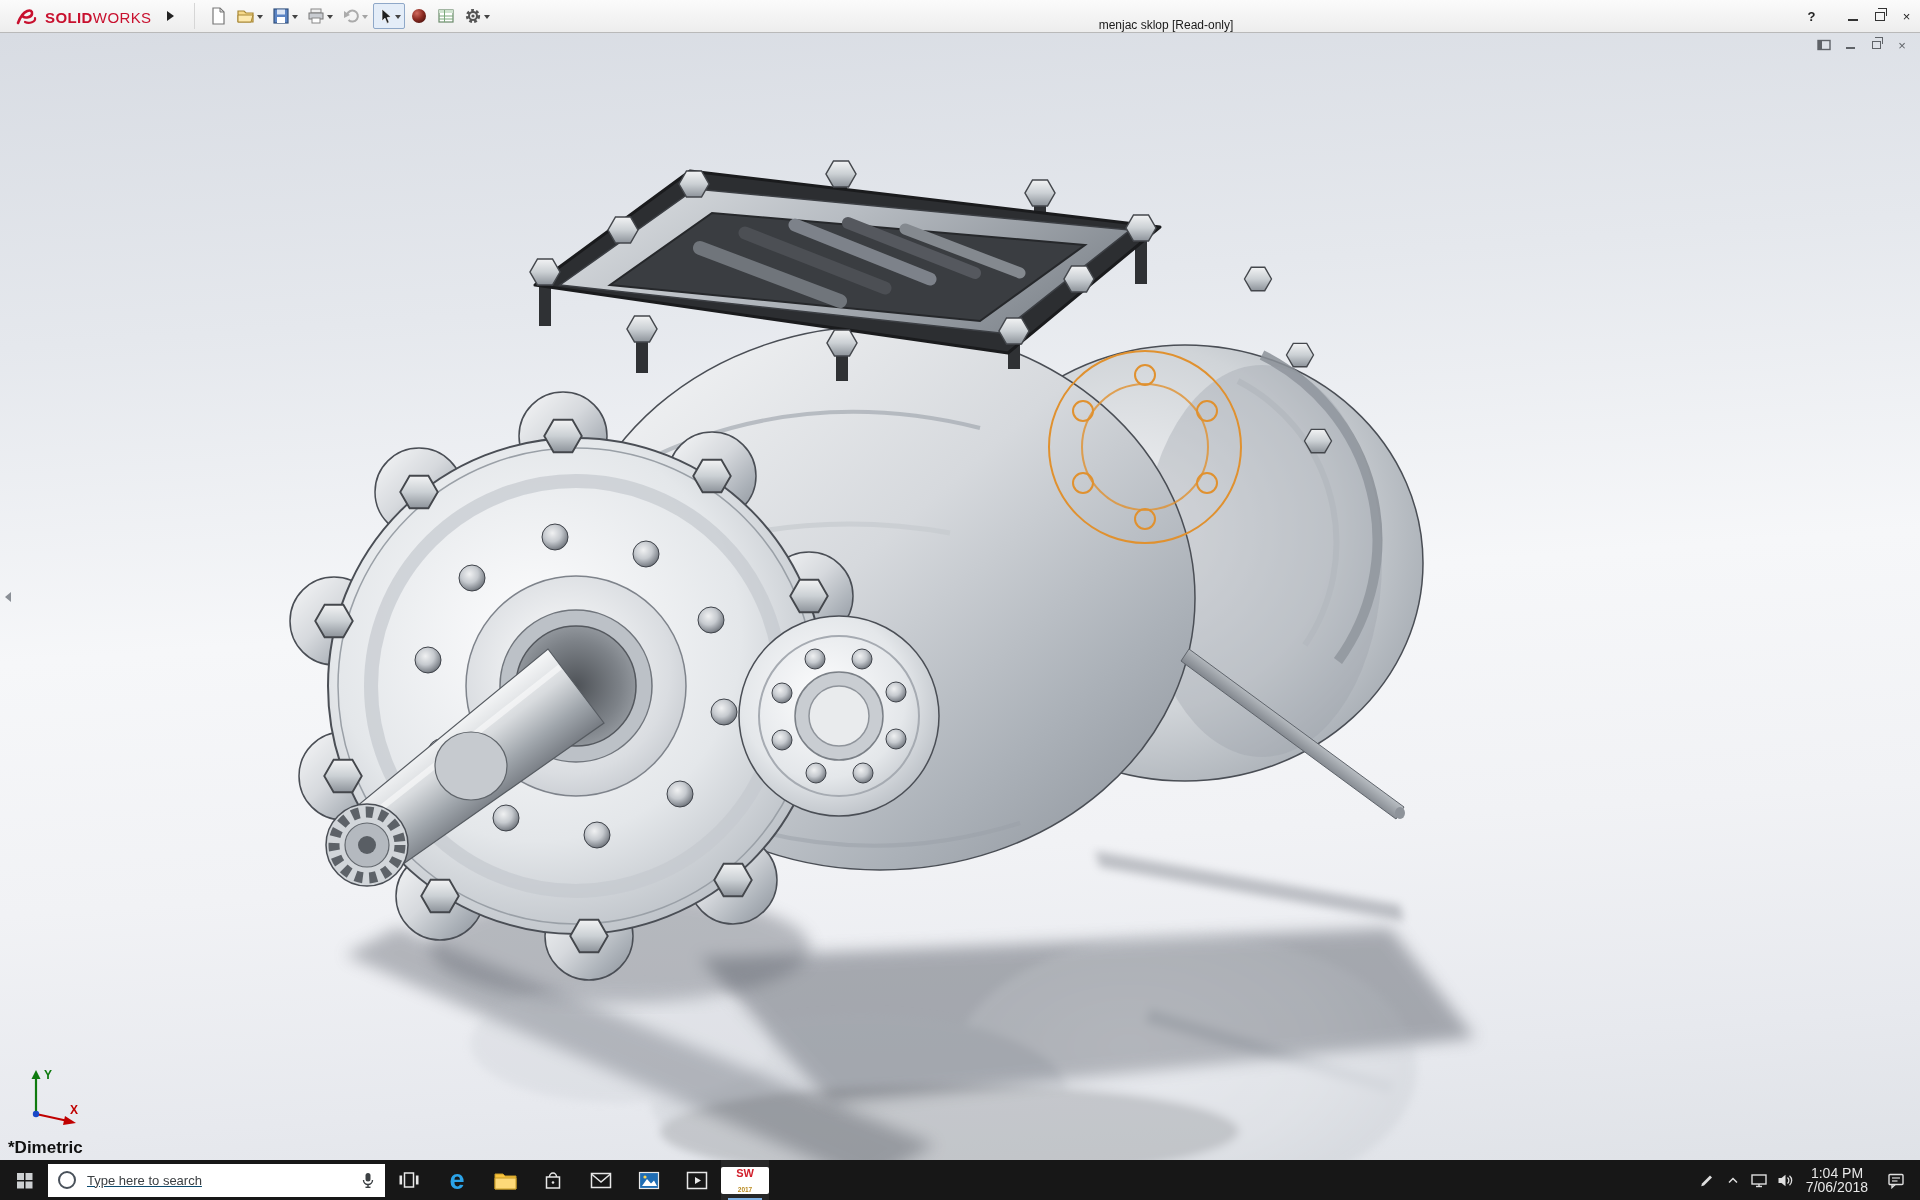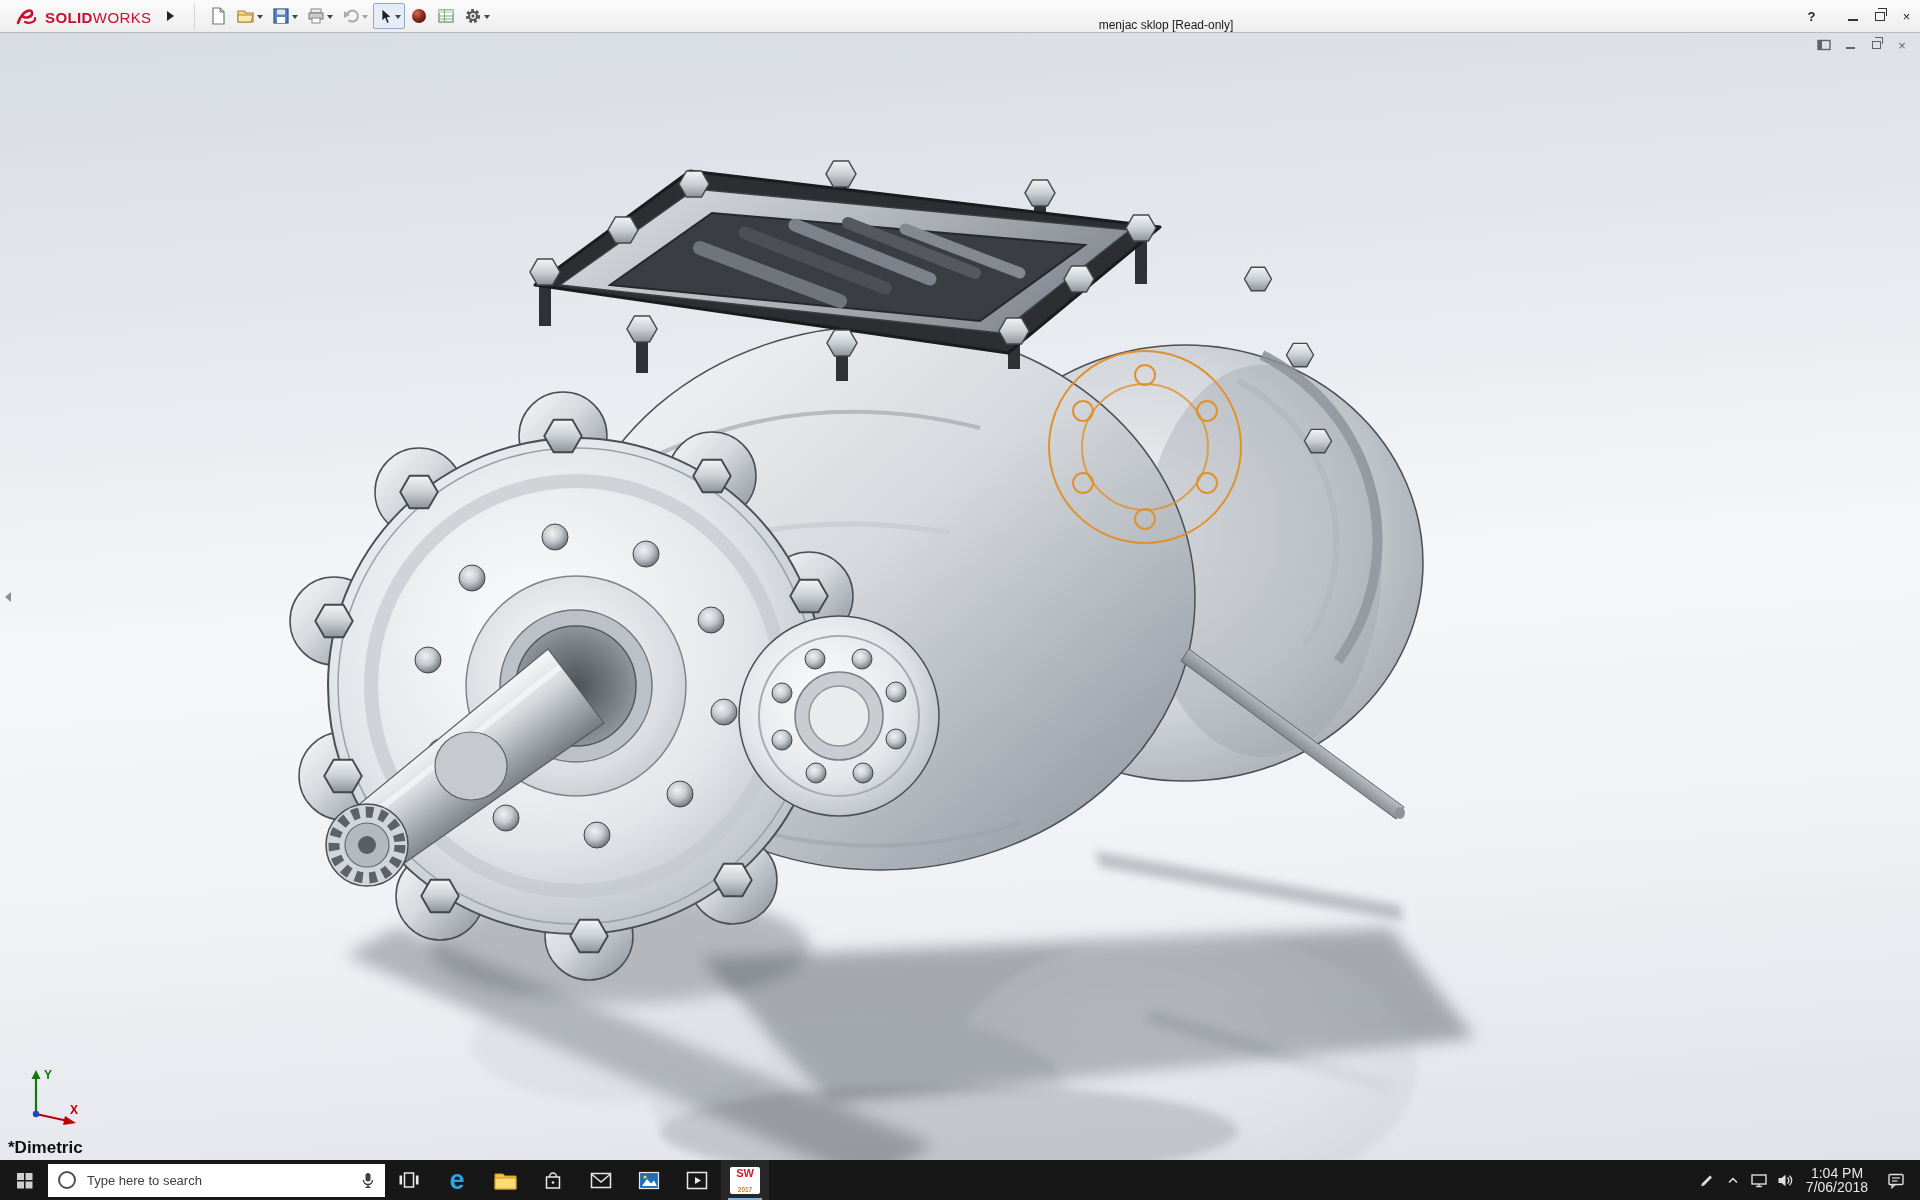--- a/index.html
+++ b/index.html
@@ -37,27 +37,27 @@
   .pane-arrow{position:absolute;left:0;top:556px;width:10px;height:16px;display:flex;align-items:center;}
   .pane-arrow::after{content:"";border:5px solid transparent;border-right:6px solid #8a8f96;}
   .view-label{position:absolute;left:8px;bottom:2px;font-size:17px;font-weight:700;color:#111;}
   .triad{position:absolute;left:14px;bottom:26px;}
 
   
   .taskbar{position:absolute;bottom:0;left:0;width:1920px;height:40px;background:#171717;display:flex;align-items:center;color:#e8e8e8;}
   .start{width:48px;height:40px;display:flex;align-items:center;justify-content:center;}
   .search{width:337px;height:33px;background:#ffffff;display:flex;align-items:center;gap:9px;padding:0 10px;box-sizing:border-box;}
   .ring{width:14px;height:14px;border:2px solid #49515a;border-radius:50%;flex:none;}
-  .search input{border:none;outline:none;flex:1;font-size:13px;color:#7f1d1d;background:transparent;font-family:"Liberation Sans",sans-serif;}
+  .search input{border:none;outline:none;flex:1;font-size:13px;color:#0c4a6e;background:transparent;font-family:"Liberation Sans",sans-serif;text-decoration:underline;}
   .search input::placeholder{color:#3c4043;opacity:1;}
   .slot{width:48px;height:40px;display:flex;align-items:center;justify-content:center;position:relative;}
   .slot.running{background:rgba(255,255,255,.07);}
   .slot.running::after{content:"";position:absolute;bottom:0;left:7px;right:7px;height:2px;background:#7fb2e5;}
   .edge-e{font-size:27px;font-weight:700;color:#2ba3e8;line-height:27px;}
-  .sw-ico{width:30px;height:27px;background:#fff;border-radius:2px;display:flex;flex-direction:column;align-items:center;justify-content:center;gap:8px;}
+  .sw-ico{width:48px;height:27px;background:#fff;border-radius:2px;display:flex;flex-direction:column;align-items:center;justify-content:center;gap:8px;}
   .sw-top{color:#d21f2c;font-weight:800;font-size:11px;line-height:10px;}
   .sw-bot{color:#b98a1f;font-size:6.5px;line-height:7px;font-weight:700;}
   .tray{margin-left:auto;display:flex;align-items:center;height:100%;padding-right:4px;}
   .tray-btn{width:26px;height:40px;display:flex;align-items:center;justify-content:center;}
   .clock{width:78px;text-align:center;font-size:14px;line-height:14px;}
 </style>
 </head>
 <body>
 
 <div class="titlebar">

